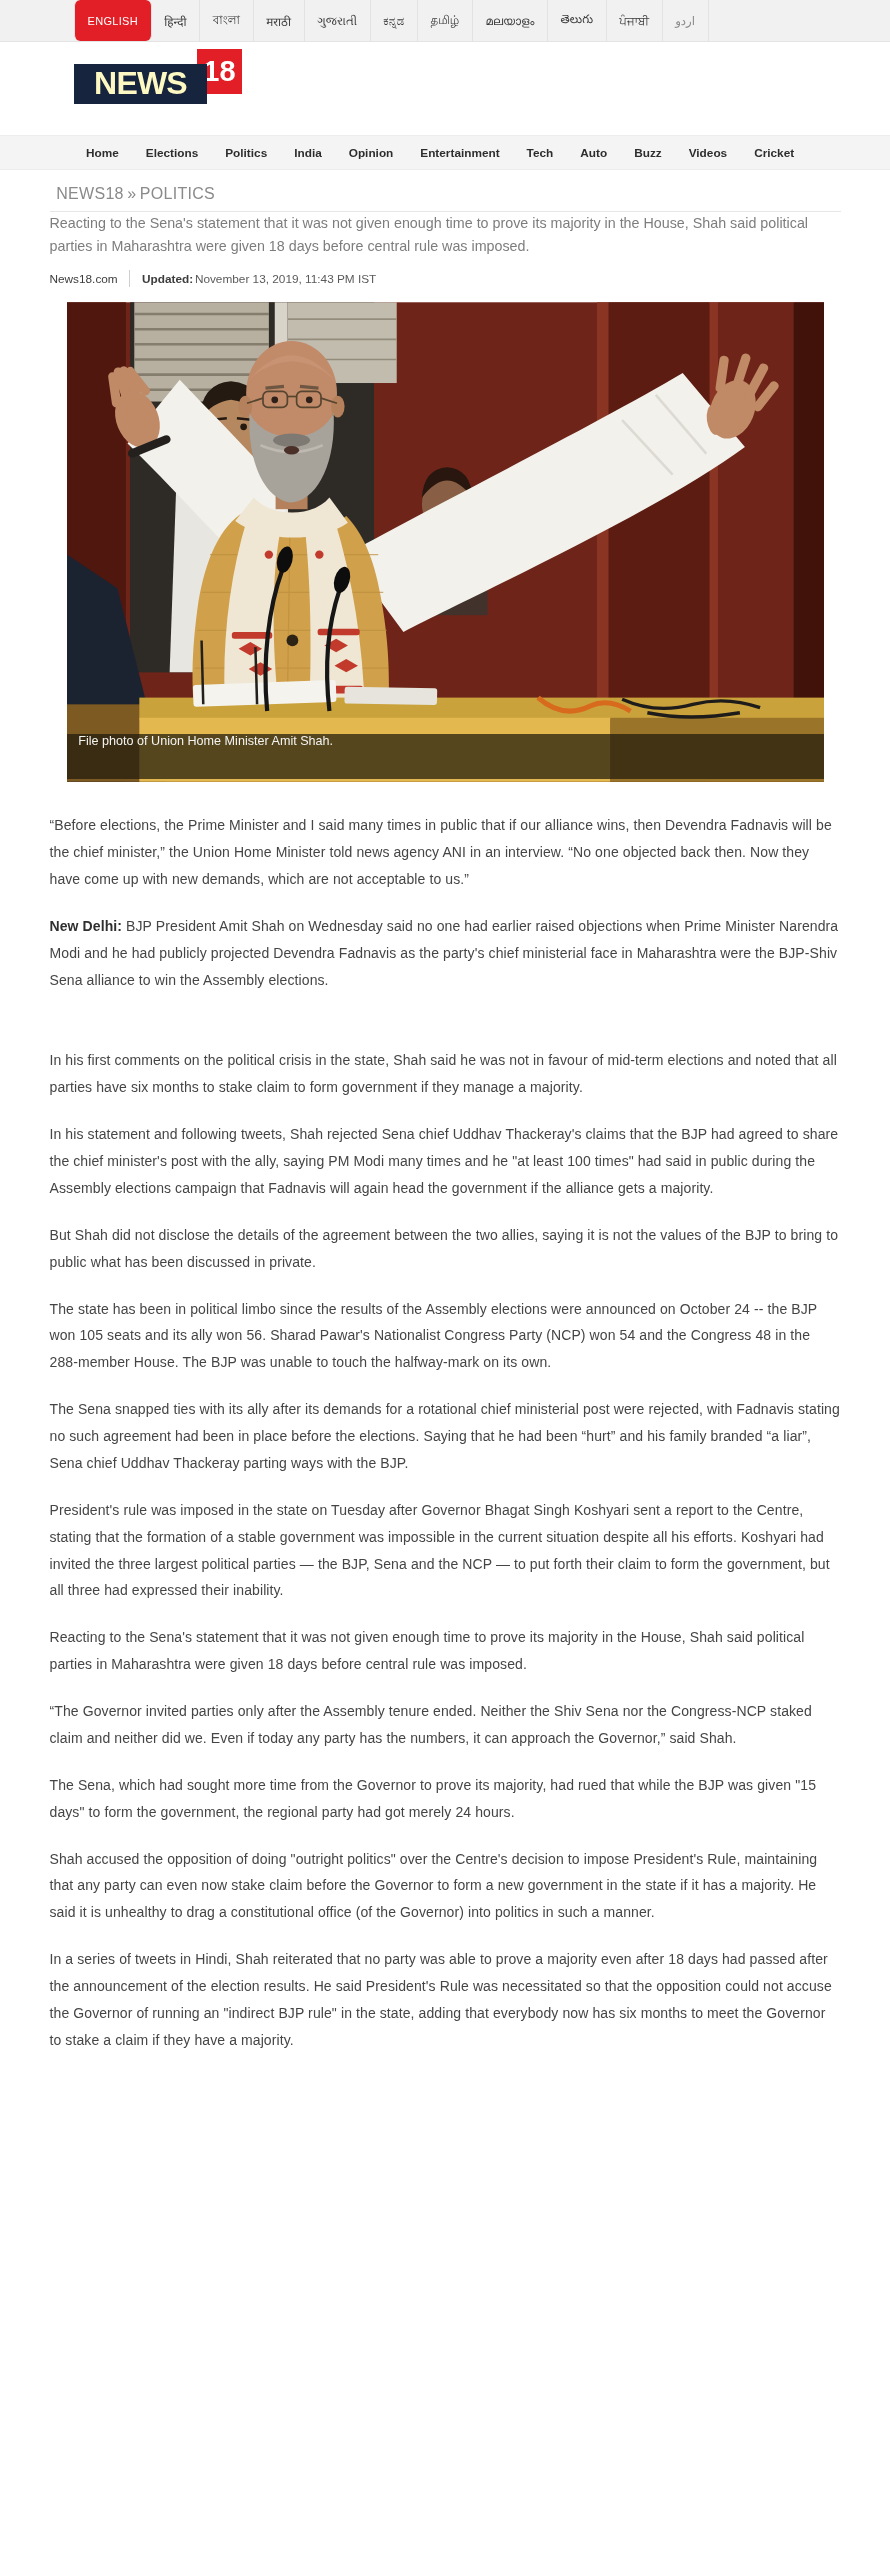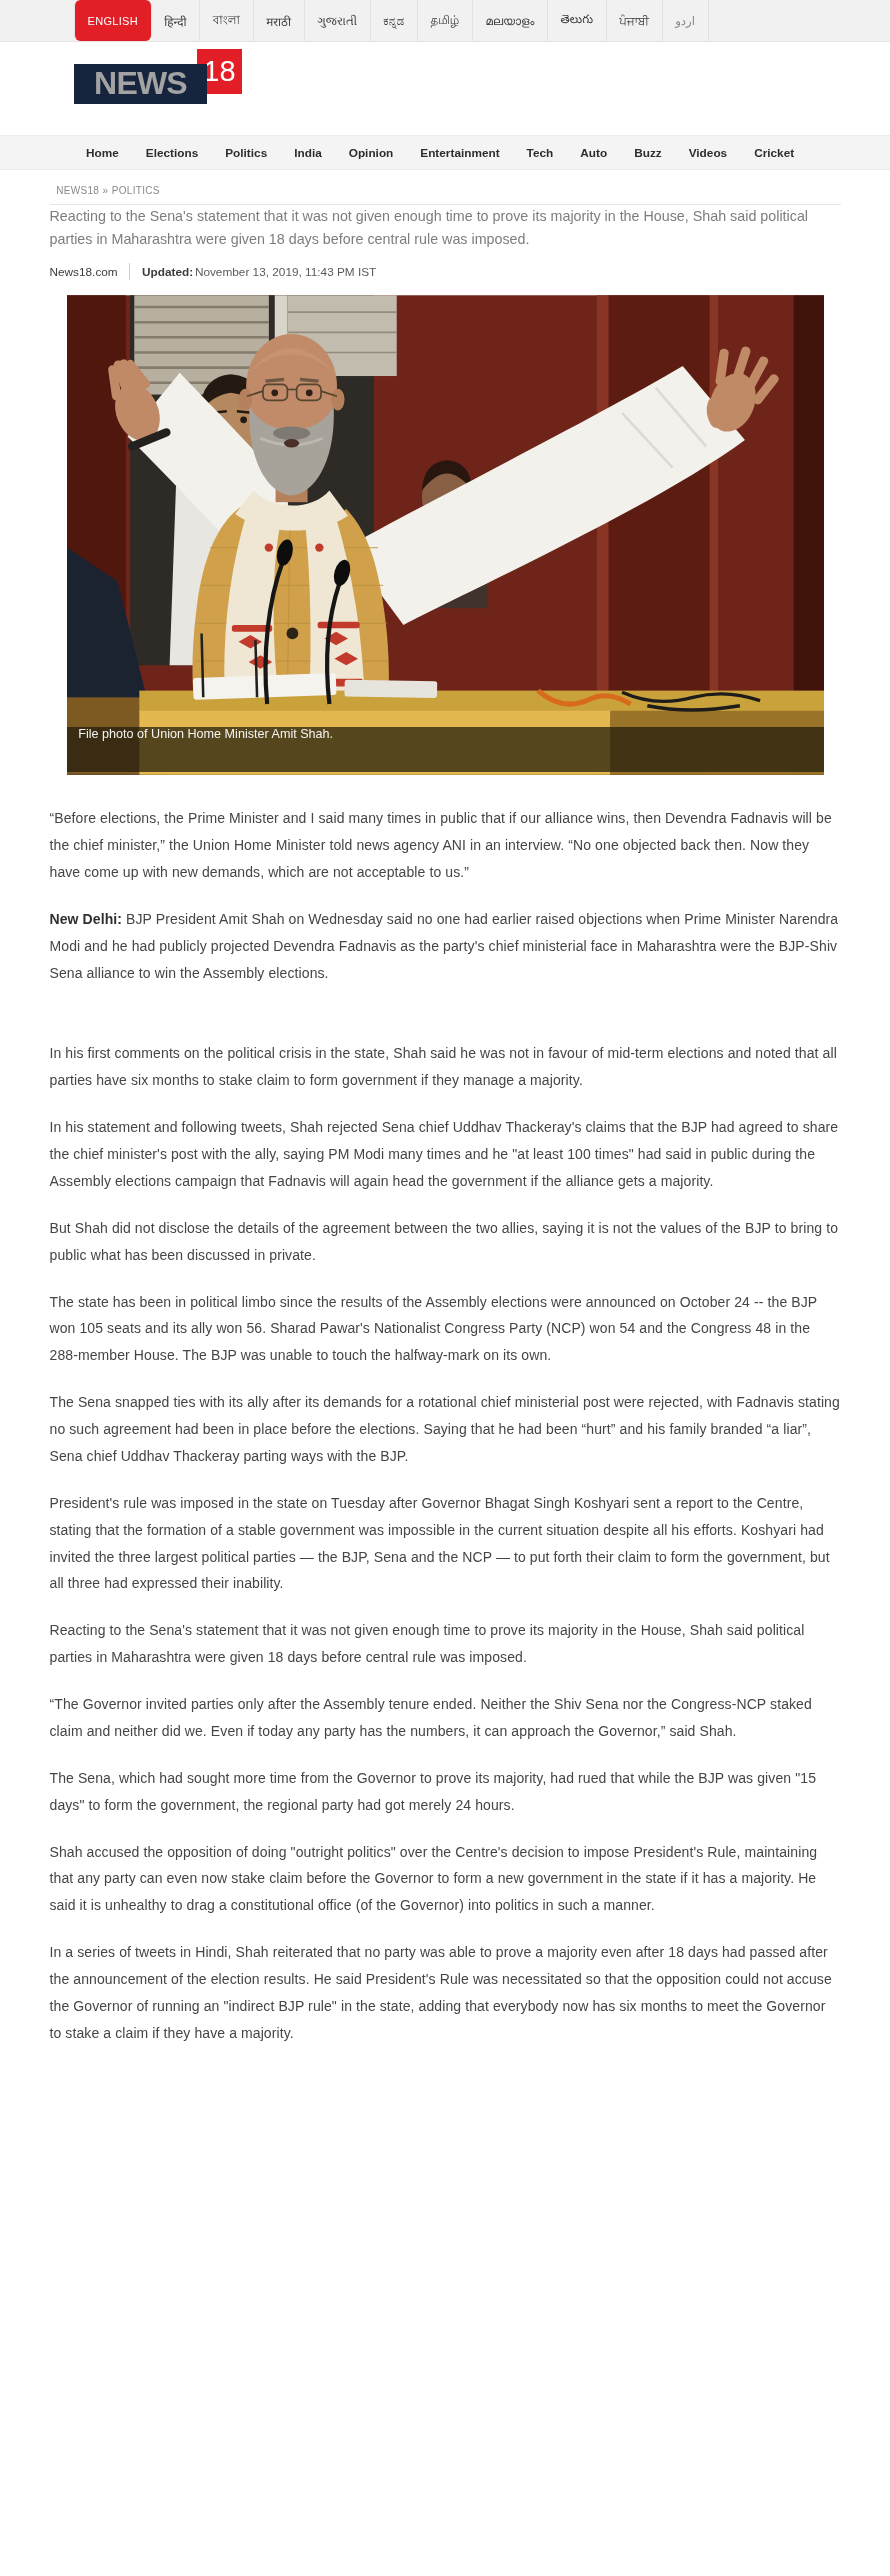--- a/index.html
+++ b/index.html
@@ -20,42 +20,42 @@
   .lang-item:first-child { border-left:0.8px solid #e2e2e2; }
   .lang-item.active {
     background:#e21e26; color:#ffffff; font-weight:normal; font-size:11px; letter-spacing:0.3px;border-radius:6px;
   }
   .lang-item.muted { color:#8a8a8a; }
   
   .logo-strip { height:93px; background:#ffffff; position:relative; }
   .logo { position:absolute; left:74px; top:6.7px; width:181px; height:67px; cursor:pointer; }
   .logo-news {
     position:absolute; left:0; top:15px; width:133px; height:40px; background:#16243d;
-    color:#a3a3a3; font-weight:bold; font-size:32px; letter-spacing:-0.8px;
+    color:#fef9c3; font-weight:bold; font-size:32px; letter-spacing:-0.8px;
     display:flex; align-items:center; justify-content:center;
     font-family:"Liberation Sans", sans-serif;
   }
   .logo-18 {
     position:absolute; left:123px; top:0; width:45px; height:45px; background:#e21e26;
-    color:#ffffff; font-weight:normal; font-size:29px;
+    color:#ffffff; font-weight:bold; font-size:29px;
     display:flex; align-items:center; justify-content:center;
   }
   
   .nav-bar {
     height:35px; background:#f4f4f4; border-top:0.8px solid #ececec; border-bottom:0.8px solid #ececec;
     display:flex; align-items:center; padding-left:74px;
   }
   .nav-link {
     font-size:11.8px; font-weight:bold; color:#2d2d2d; text-decoration:none;
     padding:0 13.5px; cursor:pointer; white-space:nowrap;
   }
   .nav-link:first-child { padding-left:12px; }
   
   .article-col { width:791px; margin:0 auto; padding-top:15px; padding-bottom:101px; }
-  .breadcrumb { font-size:10px; color:#8a8a8a; letter-spacing:0.3px; padding-left:6.7px; }
+  .breadcrumb { font-size:16px; color:#8a8a8a; letter-spacing:0.3px; padding-left:6.7px; }
   .breadcrumb span { cursor:pointer; }
   .crumb-sep { margin:0 3.4px; cursor:default; }
   .rule { border:none; border-top:0.8px solid #e6e6e6; margin:8.4px 0 0 0; }
   h1.headline {
     margin:13.5px 0 8.4px 0; font-size:23.6px; line-height:1.35; color:#262626;
     letter-spacing:-0.2px; font-weight:bold;
   }
   .subtitle { font-size:14.3px; line-height:1.55; color:#7d7d7d; margin-bottom:13.5px; }
   .byline { display:flex; align-items:center; font-size:11.8px; margin:5px 0 15px 0; }
   .byline .source { color:#3c3c3c; cursor:pointer; }

